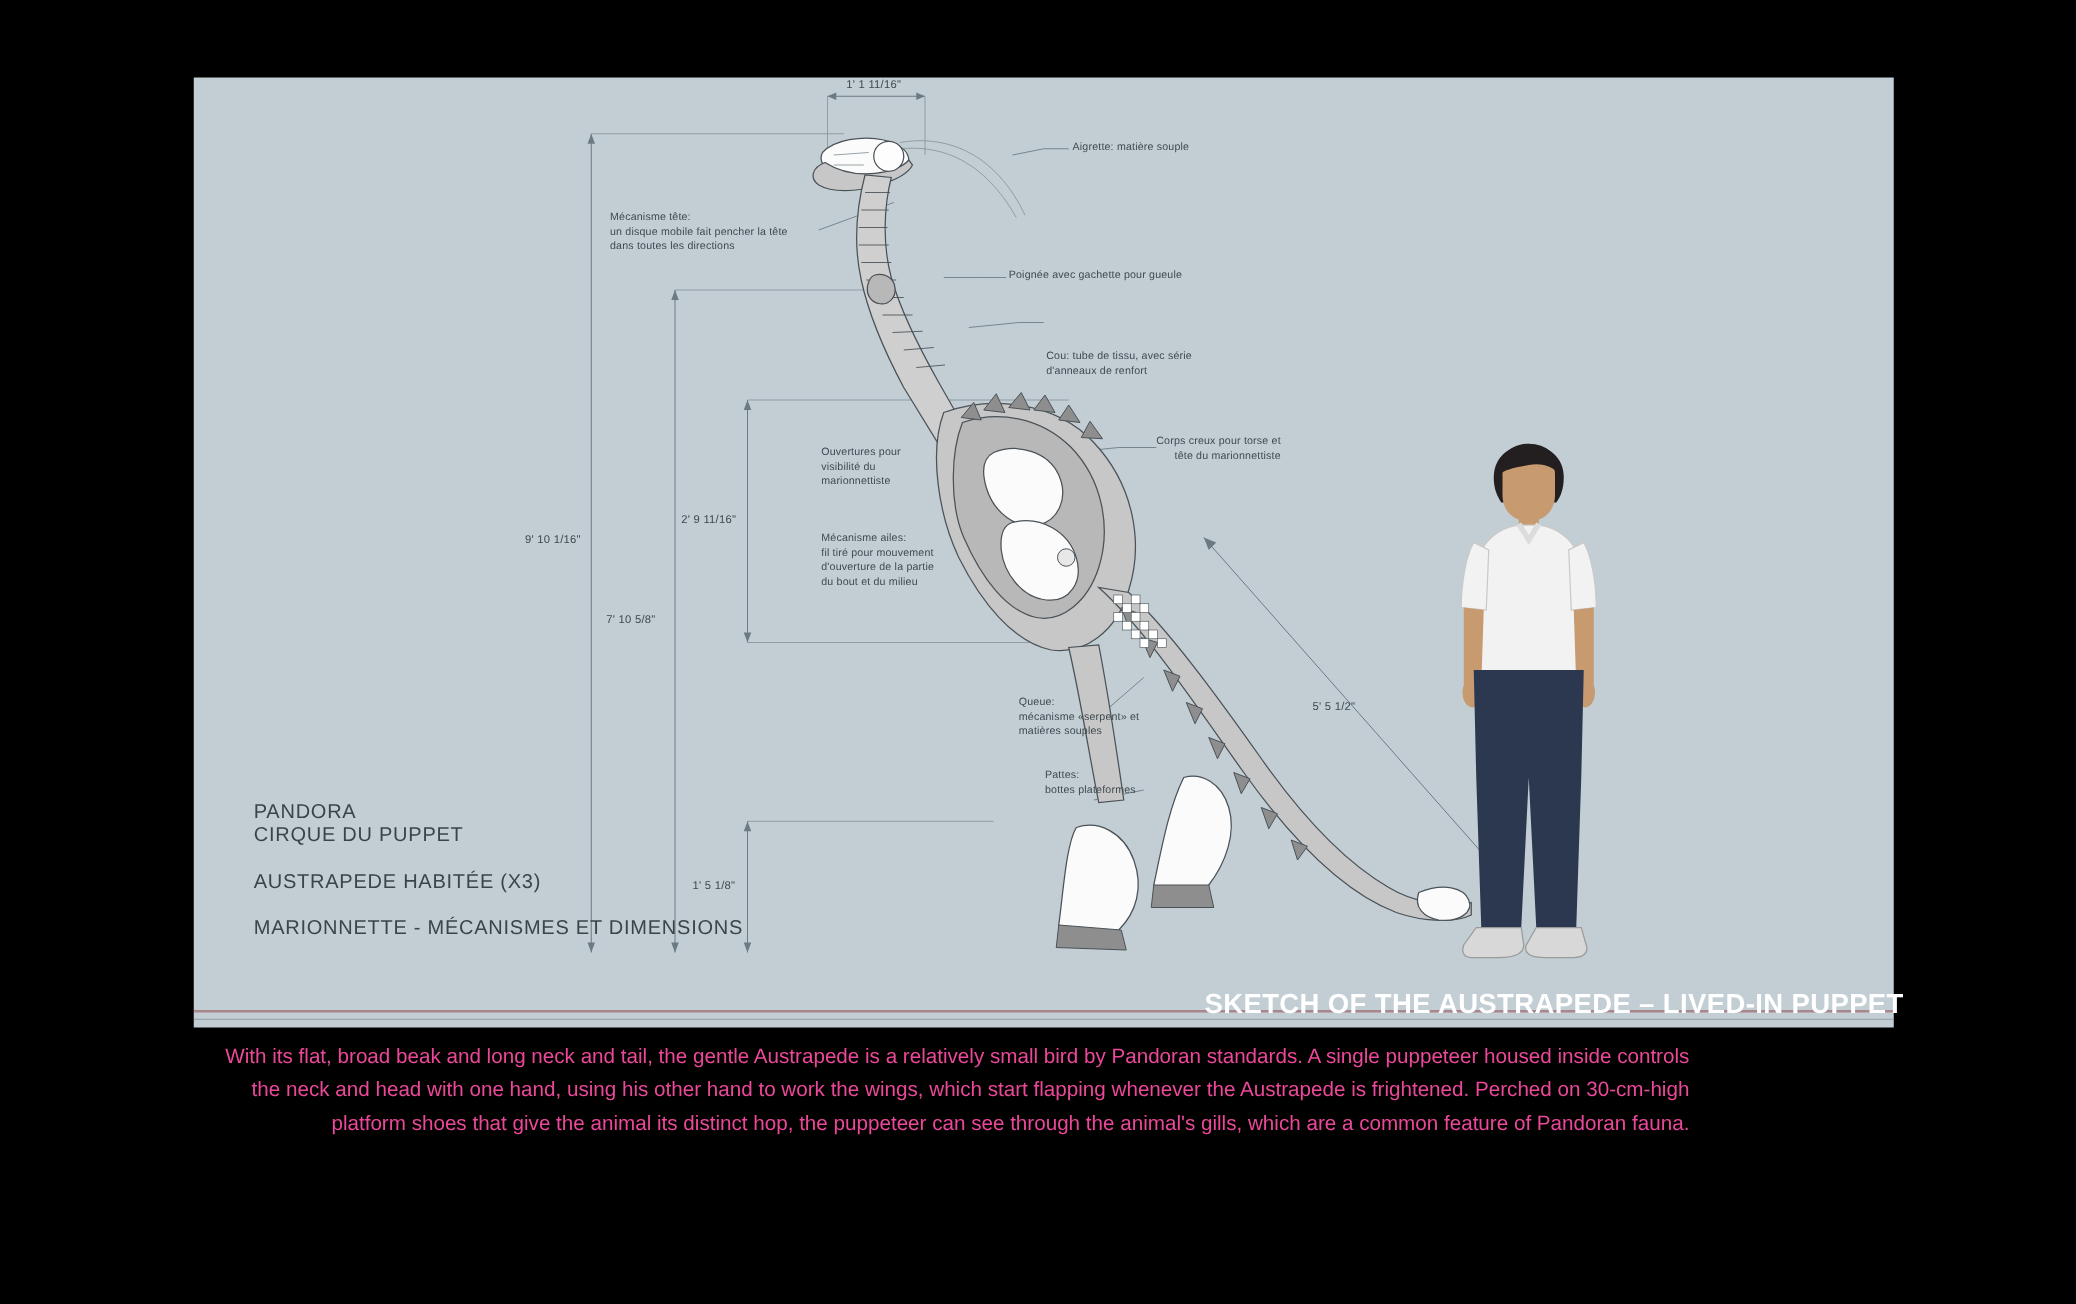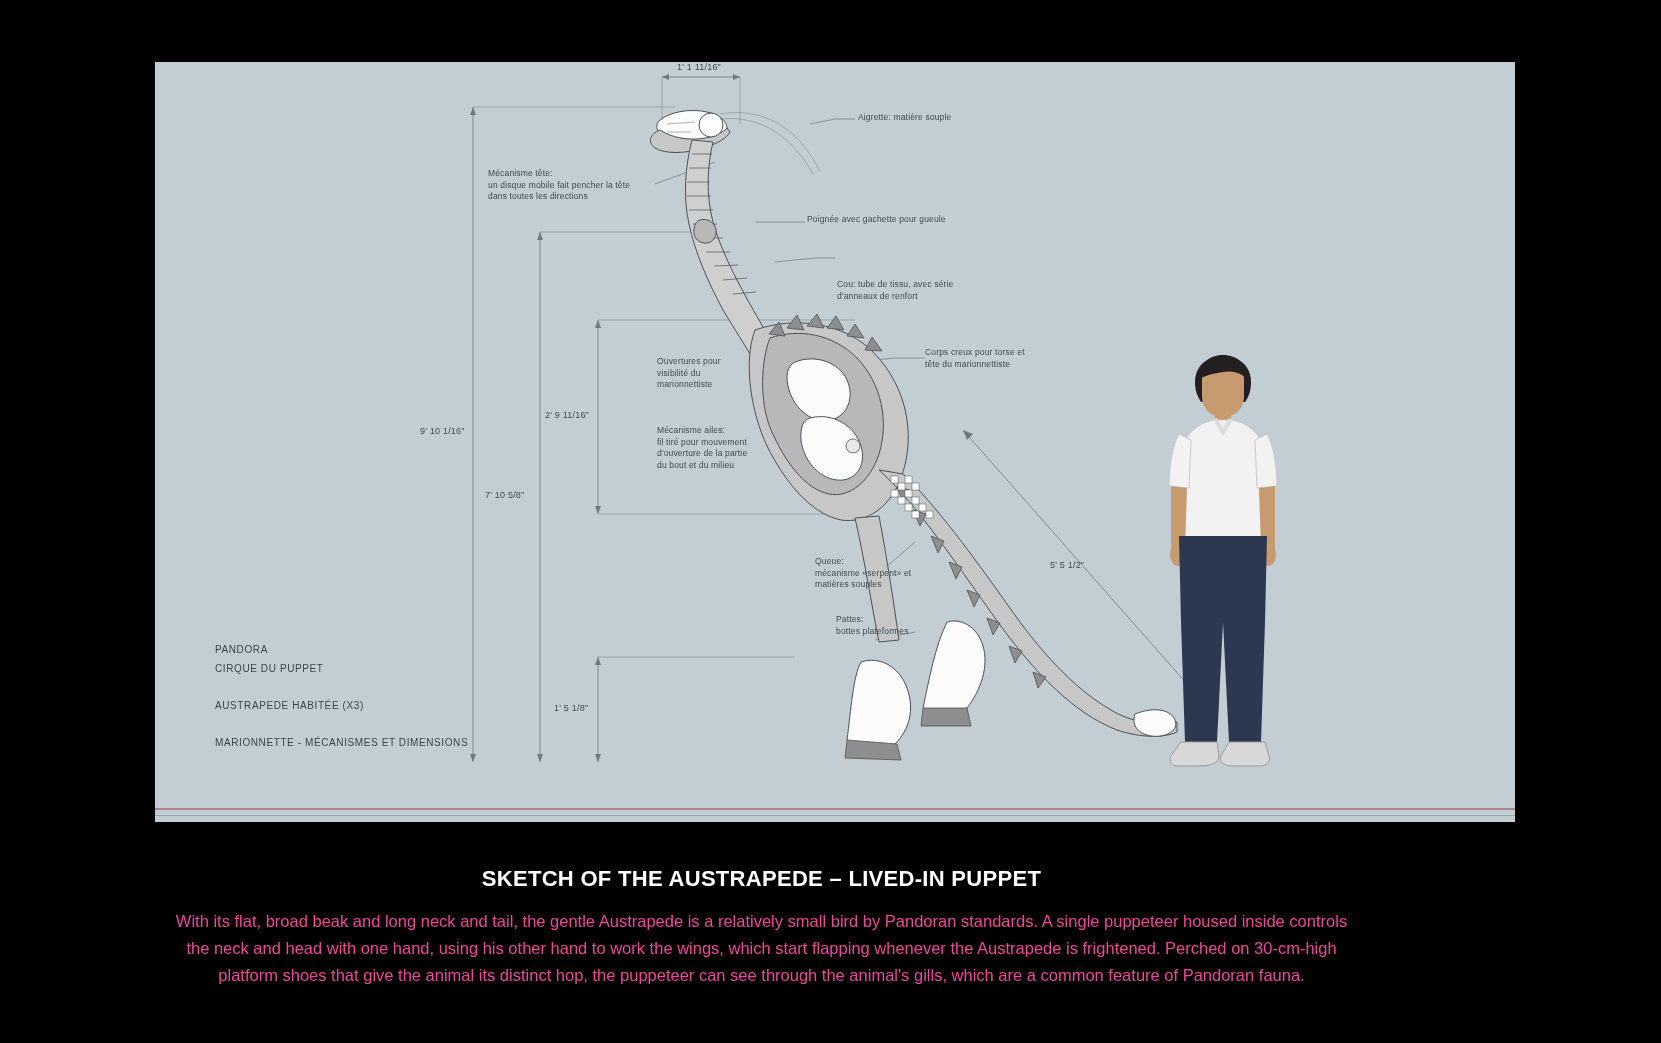--- a/index.html
+++ b/index.html
@@ -46,24 +46,24 @@
     left: 0;
     bottom: 6px;
     width: 100%;
     height: 1px;
     background: #9aa7ad;
   }
 
   
   .title-block {
     position: absolute;
-    left: 60px;
+    left: 48px;
     top: 578px;
     color: #3c4448;
-    font-size: 10px;
+    font-size: 16px;
     letter-spacing: 0.6px;
     line-height: 19px;
   }
   .title-block .tb-line { white-space: nowrap; }
   .title-block .tb-gap { height: 18px; }
 
   
   .annot {
     position: absolute;
     color: #3f4a50;
@@ -88,23 +88,23 @@
     left: 0;
     top: 0;
     width: 1360px;
     height: 760px;
   }
 
   
   .caption-wrap {
     position: absolute;
     left: 0;
-    top: 862px;
+    top: 786px;
     width: 1523px;
-    text-align: center;
+    text-align: right;
   }
   .caption-title {
     font-size: 22px;
     font-weight: bold;
     letter-spacing: 0.3px;
     color: #ffffff;
     margin: 0 0 0 0;
     padding-top: 4px;
   }
   .caption-sub {
@@ -320,21 +320,21 @@
     <div class="dim-label" style="left:399px; top:641px;">1' 5 1/8"</div>
     <div class="dim-label" style="left:895px; top:498px;">5' 5 1/2"</div>
 
     <div class="annot" style="left:703px; top:50px;">Aigrette: matière souple</div>
     <div class="annot" style="left:333px; top:106px;">Mécanisme tête:
 un disque mobile fait pencher la tête
 dans toutes les directions</div>
     <div class="annot" style="left:652px; top:152px;">Poignée avec gachette pour gueule</div>
     <div class="annot" style="left:682px; top:186px;margin-top:31px;">Cou: tube de tissu, avec série
 d'anneaux de renfort</div>
-    <div class="annot" style="left:770px; top:285px;">Corps creux pour torse et
+    <div class="annot" style="left:770px; top:285px;text-align:right;">Corps creux pour torse et
 tête du marionnettiste</div>
     <div class="annot" style="left:502px; top:294px;">Ouvertures pour
 visibilité du
 marionnettiste</div>
     <div class="annot" style="left:502px; top:363px;">Mécanisme ailes:
 fil tiré pour mouvement
 d'ouverture de la partie
 du bout et du milieu</div>
     <div class="annot" style="left:660px; top:494px;">Queue:
 mécanisme «serpent» et

